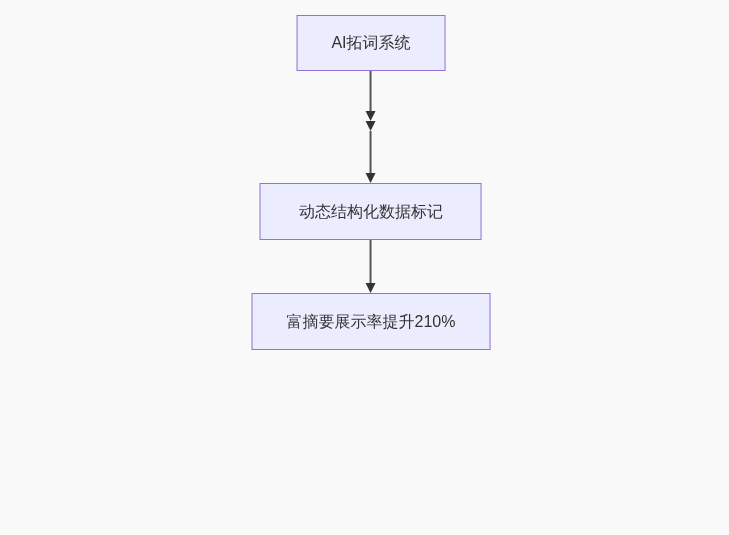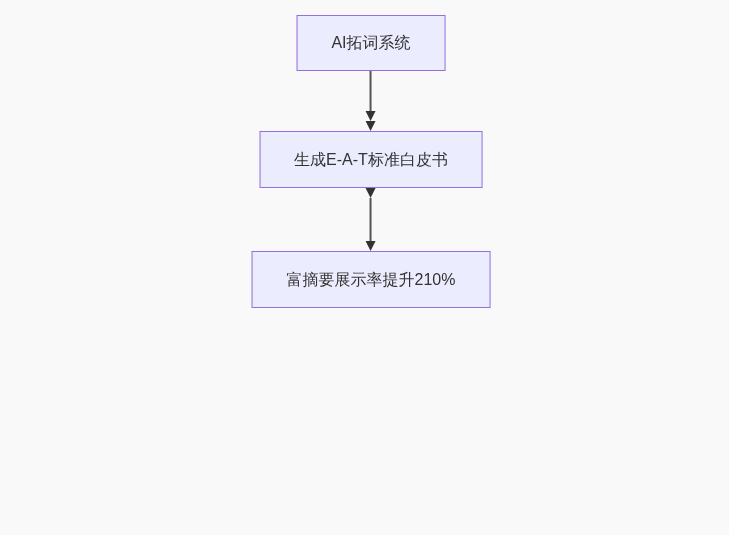--- a/index.html
+++ b/index.html
@@ -90,29 +90,29 @@
       <div class="line"></div>
       <div class="arrowhead"></div>
     </div>
 
 
     <div class="edge">
       <div class="line"></div>
       <div class="arrowhead"></div>
     </div>
 
-    <div class="node">
-      <span>生成E-A-T标准白皮书</span>
-    </div>
 
     <div class="edge">
       <div class="line"></div>
       <div class="arrowhead"></div>
     </div>
 
+    <div class="node">
+      <span>动态结构化数据标记</span>
+    </div>
 
     <div class="edge">
       <div class="line"></div>
       <div class="arrowhead"></div>
     </div>
 
     <div class="node">
       <span>富摘要展示率提升210%</span>
     </div>
 

